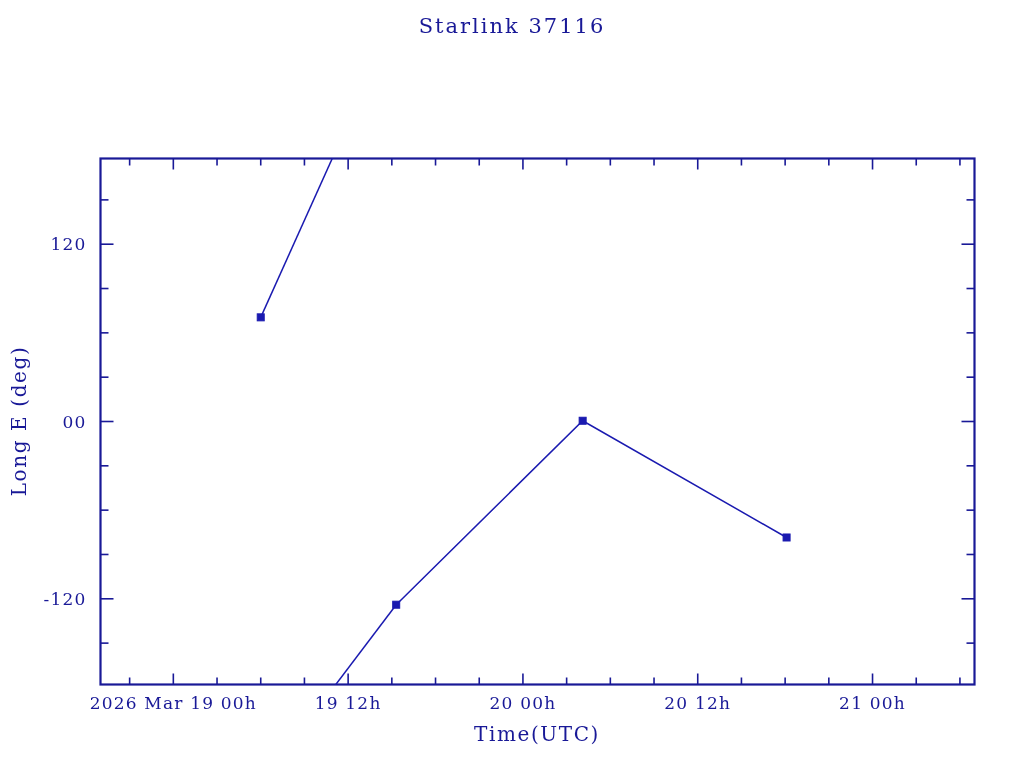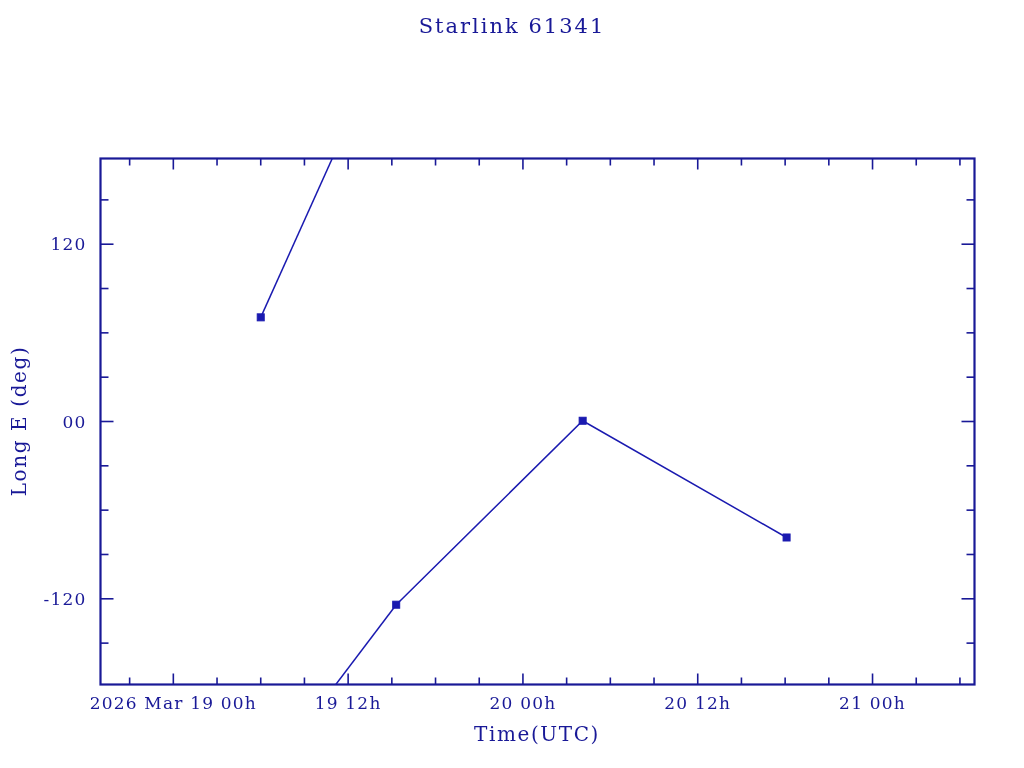--- a/index.html
+++ b/index.html
@@ -49,21 +49,21 @@
     font-size: 20px;
     fill: #191997;
     letter-spacing: 1.6px;
   }
 </style>
 </head>
 <body>
 
 <div id="page">
 
-  <div id="chart-title">Starlink 61341</div>
+  <div id="chart-title">Starlink 37116</div>
 
   <svg id="plot-svg" width="1024" height="768">
 
     <rect x="100.5" y="158.5" width="874" height="526" fill="none" stroke="#191997" stroke-width="2.2"></rect>
 
     <g id="ticks-group" stroke="#191997" stroke-width="1.6">
         <line x1="129.63333333333333" y1="684.5" x2="129.63333333333333" y2="677.5"></line>
         <line x1="129.63333333333333" y1="158.5" x2="129.63333333333333" y2="165.5"></line>
         <line x1="173.33333333333331" y1="684.5" x2="173.33333333333331" y2="673.5"></line>
         <line x1="173.33333333333331" y1="158.5" x2="173.33333333333331" y2="169.5"></line>

